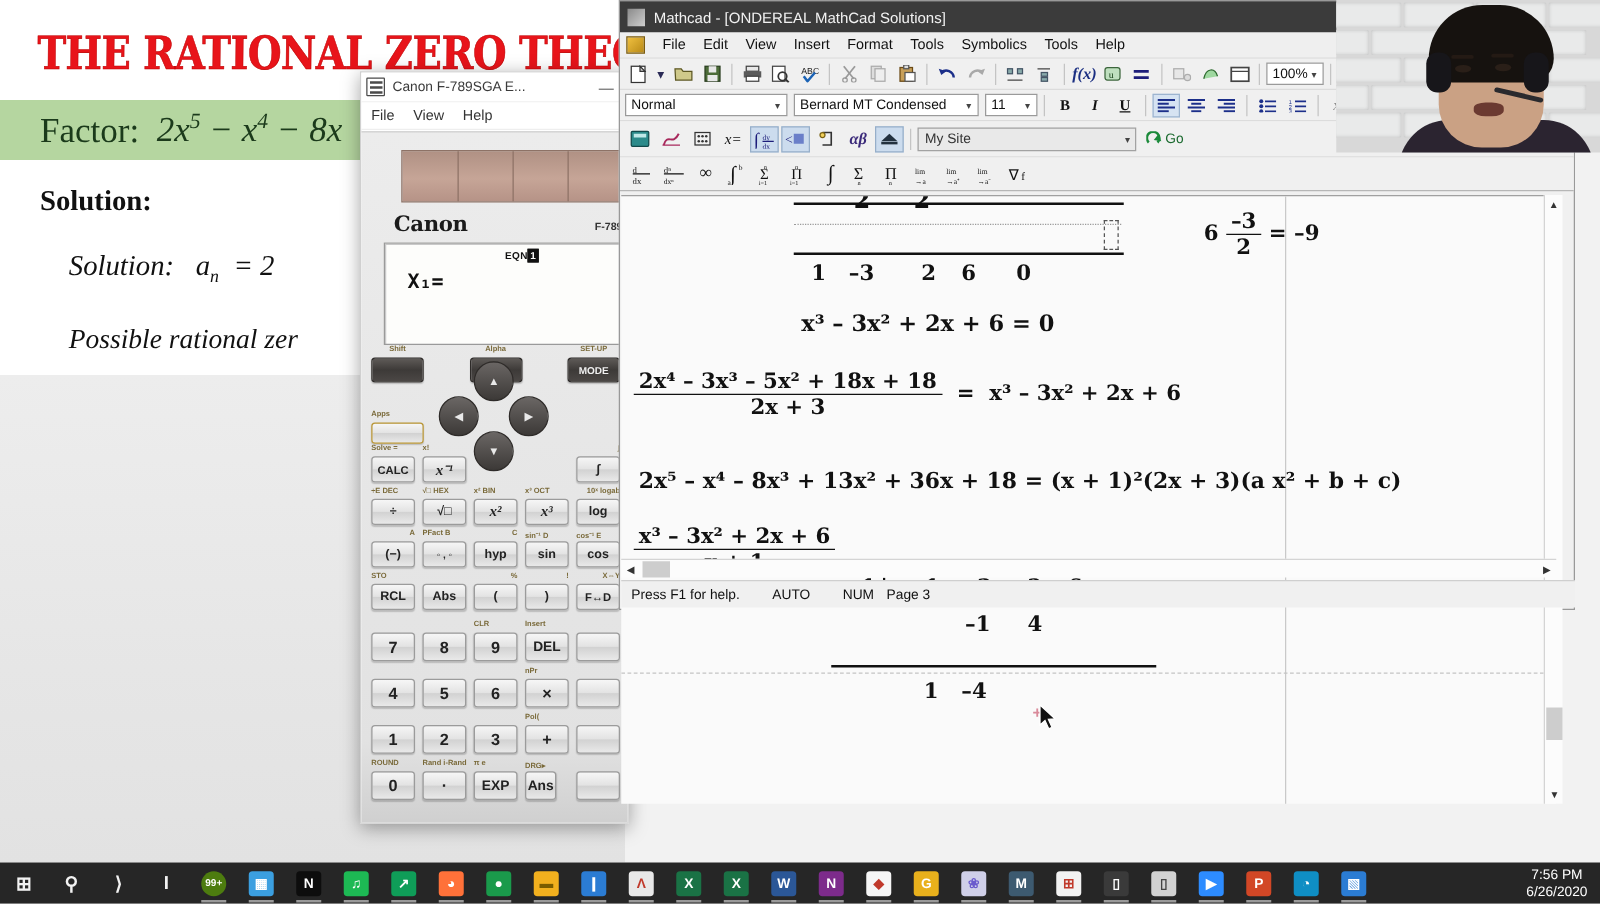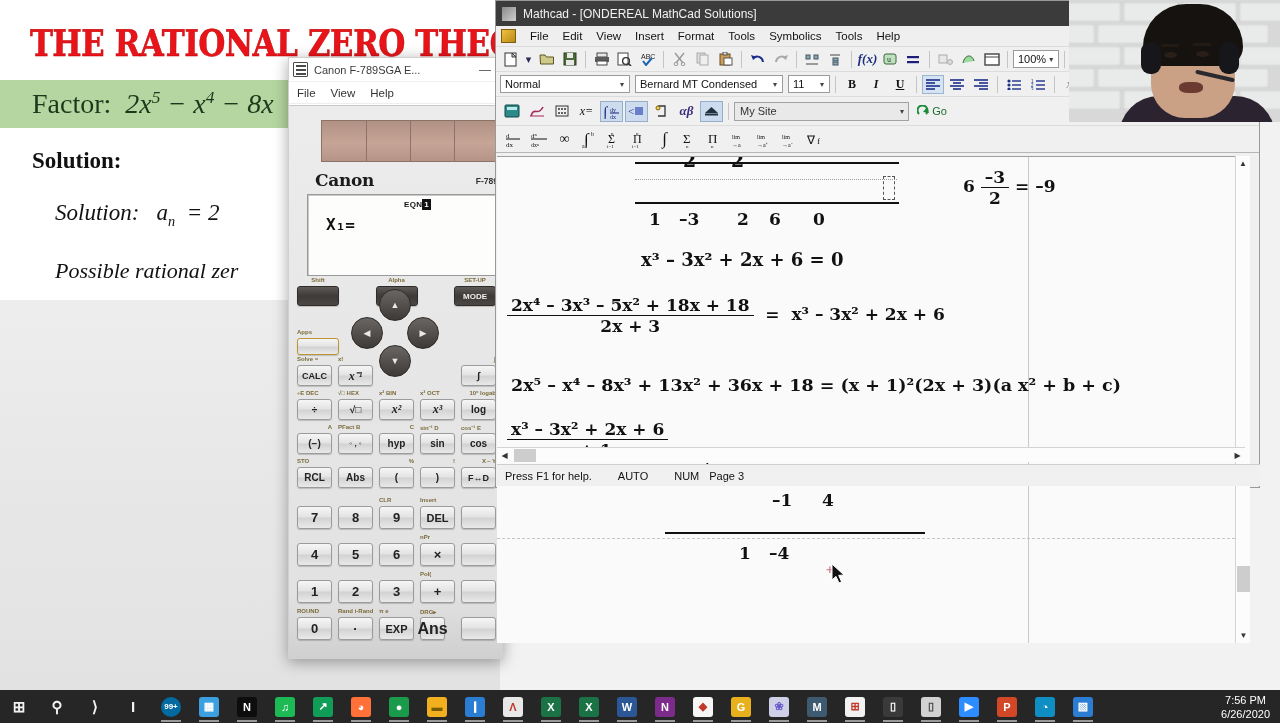--- a/index.html
+++ b/index.html
@@ -504,21 +504,21 @@
         <div class="kwrap" style="width:35px;">
             <div class="klabel l">Rand  i-Rand</div>
             <div class="key" style="width:35px;height:23px;font-size:13px;">·</div>
           </div>
         <div class="kwrap" style="width:35px;">
             <div class="klabel l">π      e</div>
             <div class="key" style="width:35px;height:23px;font-size:11px;">EXP</div>
           </div>
         <div class="kwrap" style="width:35px;">
             <div class="klabel l">DRG▸</div>
-            <div class="key" style="width:25px;height:23px;font-size:16px;">Ans</div>
+            <div class="key" style="width:25px;height:23px;font-size:11px;">Ans</div>
           </div>
         <div class="kwrap" style="width:35px;">
             <div class="key" style="width:35px;height:23px;"></div>
           </div>
       </div>
     </div>
 
     <div id="dpad">
       <div class="dbtn" style="left:28px;top:0;width:32px;height:32px;">▲</div>
       <div class="dbtn" style="left:0;top:28px;width:32px;height:32px;">◀</div>
@@ -1029,21 +1029,21 @@
     <div class="tkicon">
       <div class="tkglyph" style="background: transparent; font-size: 15px; color: rgb(242, 242, 242);">⚲</div>
     </div>
     <div class="tkicon">
       <div class="tkglyph" style="background: transparent; font-size: 15px; color: rgb(242, 242, 242);">⟩</div>
     </div>
     <div class="tkicon">
       <div class="tkglyph" style="background: transparent; font-size: 15px; color: rgb(242, 242, 242);">I</div>
     </div>
     <div class="tkicon">
-      <div class="tkglyph" style="background: #0369a1; font-size: 8px; border-radius: 50%;">99+</div>
+      <div class="tkglyph" style="background: #4d7c0f; font-size: 8px; border-radius: 50%;">99+</div>
       <div class="tkunder"></div>
     </div>
     <div class="tkicon">
       <div class="tkglyph" style="background: rgb(59, 159, 224);">▦</div>
       <div class="tkunder"></div>
     </div>
     <div class="tkicon">
       <div class="tkglyph" style="background: rgb(13, 13, 13);">N</div>
       <div class="tkunder"></div>
     </div>

